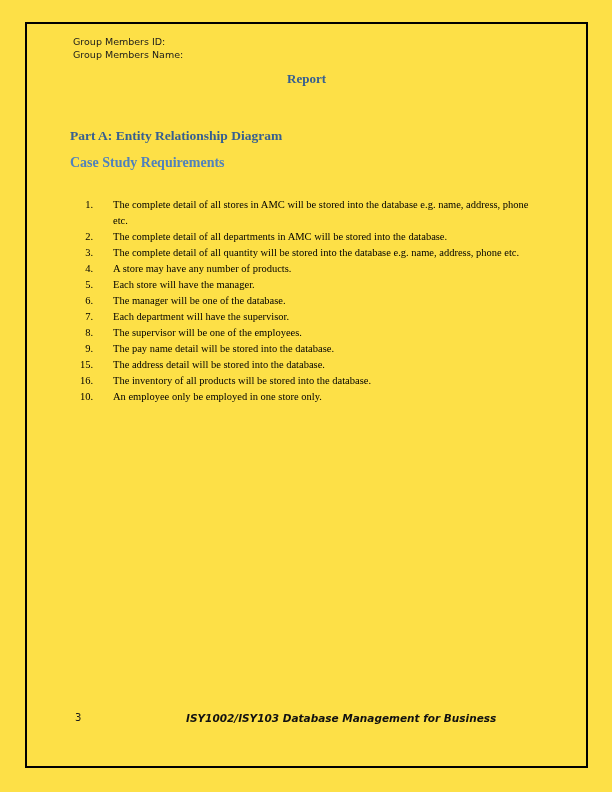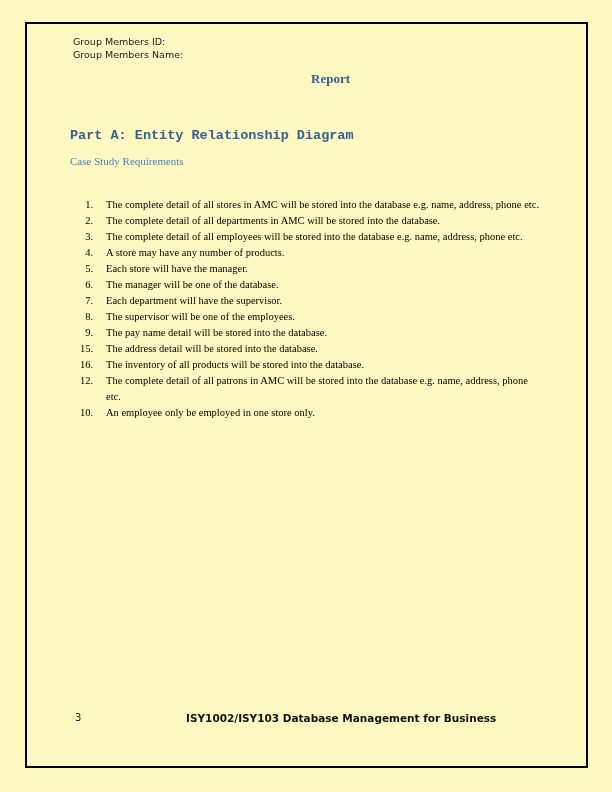--- a/index.html
+++ b/index.html
@@ -4,21 +4,21 @@
 <style>
   html, body {
     margin: 0;
     padding: 0;
     background: #ffffff;
   }
   .page {
     position: relative;
     width: 612px;
     height: 792px;
-    background: #fef9c3;
+    background: #fde047;
     overflow: hidden;
     font-family: "Liberation Serif", serif;
     color: #000000;
   }
   .page-border {
     position: absolute;
     left: 25px;
     top: 22px;
     width: 559px;
     height: 742px;
@@ -37,38 +37,37 @@
   .doc-title {
     position: absolute;
     left: 25px;
     top: 71px;
     width: 563px;
     text-align: center;
     font-family: "Liberation Serif", serif;
     font-weight: bold;
     font-size: 13px;
     color: #365F91;
-    margin-left: 24px;
   }
   .h1 {
     position: absolute;
     left: 70px;
     top: 128px;
-    font-family: Liberation Mono, monospace;
+    font-family: Liberation Serif, serif;
     font-weight: bold;
     font-size: 13.5px;
     color: #365F91;
   }
   .h2 {
     position: absolute;
     left: 70px;
     top: 155px;
     font-family: "Liberation Serif", serif;
-    font-weight: normal;
-    font-size: 11px;
+    font-weight: bold;
+    font-size: 14px;
     color: #4F81BD;
   }
   .req-list {
     position: absolute;
     left: 73px;
     top: 197px;
     width: 470px;
     margin: 0;
     padding: 0;
     list-style: none;
@@ -78,21 +77,21 @@
   .req-list li {
     display: flex;
     align-items: flex-start;
   }
   .req-list .num {
     flex: 0 0 20px;
     text-align: right;
     white-space: nowrap;
   }
   .req-list .txt {
-    margin-left: 13px;
+    margin-left: 20px;
     width: 440px;
   }
   .footer {
     position: absolute;
     left: 0;
     top: 712px;
     width: 612px;
     height: 16px;
     font-family: "DejaVu Sans", sans-serif;
     font-size: 10px;
@@ -103,20 +102,21 @@
     left: 75px;
     top: 0;
   }
   .footer .course {
     position: absolute;
     left: 186px;
     top: 0;
     font-weight: bold;
     font-size: 10.5px;
     color: #111111;
+    font-style: italic;
   }
 </style>
 </head>
 <body>
 
 <div class="page">
 
   <div class="page-border"></div>
 
   <div class="hdr-block">
@@ -134,21 +134,21 @@
     <li>
         <span class="num">1.</span>
         <span class="txt">The complete detail of all stores in AMC will be stored into the database e.g. name, address, phone etc.</span>
       </li>
     <li>
         <span class="num">2.</span>
         <span class="txt">The complete detail of all departments in AMC will be stored into the database.</span>
       </li>
     <li>
         <span class="num">3.</span>
-        <span class="txt">The complete detail of all employees will be stored into the database e.g. name, address, phone etc.</span>
+        <span class="txt">The complete detail of all quantity will be stored into the database e.g. name, address, phone etc.</span>
       </li>
     <li>
         <span class="num">4.</span>
         <span class="txt">A store may have any number of products.</span>
       </li>
     <li>
         <span class="num">5.</span>
         <span class="txt">Each store will have the manager.</span>
       </li>
     <li>
@@ -169,24 +169,20 @@
       </li>
     <li>
         <span class="num">15.</span>
         <span class="txt">The address detail will be stored into the database.</span>
       </li>
     <li>
         <span class="num">16.</span>
         <span class="txt">The inventory of all products will be stored into the database.</span>
       </li>
     <li>
-        <span class="num">12.</span>
-        <span class="txt">The complete detail of all patrons in AMC will be stored into the database e.g. name, address, phone etc.</span>
-      </li>
-    <li>
         <span class="num">10.</span>
         <span class="txt">An employee only be employed in one store only.</span>
       </li>
   </ol>
 
   <div class="footer">
     <span class="pagenum">3</span>
     <span class="course">ISY1002/ISY103 Database Management for Business</span>
   </div>
 

